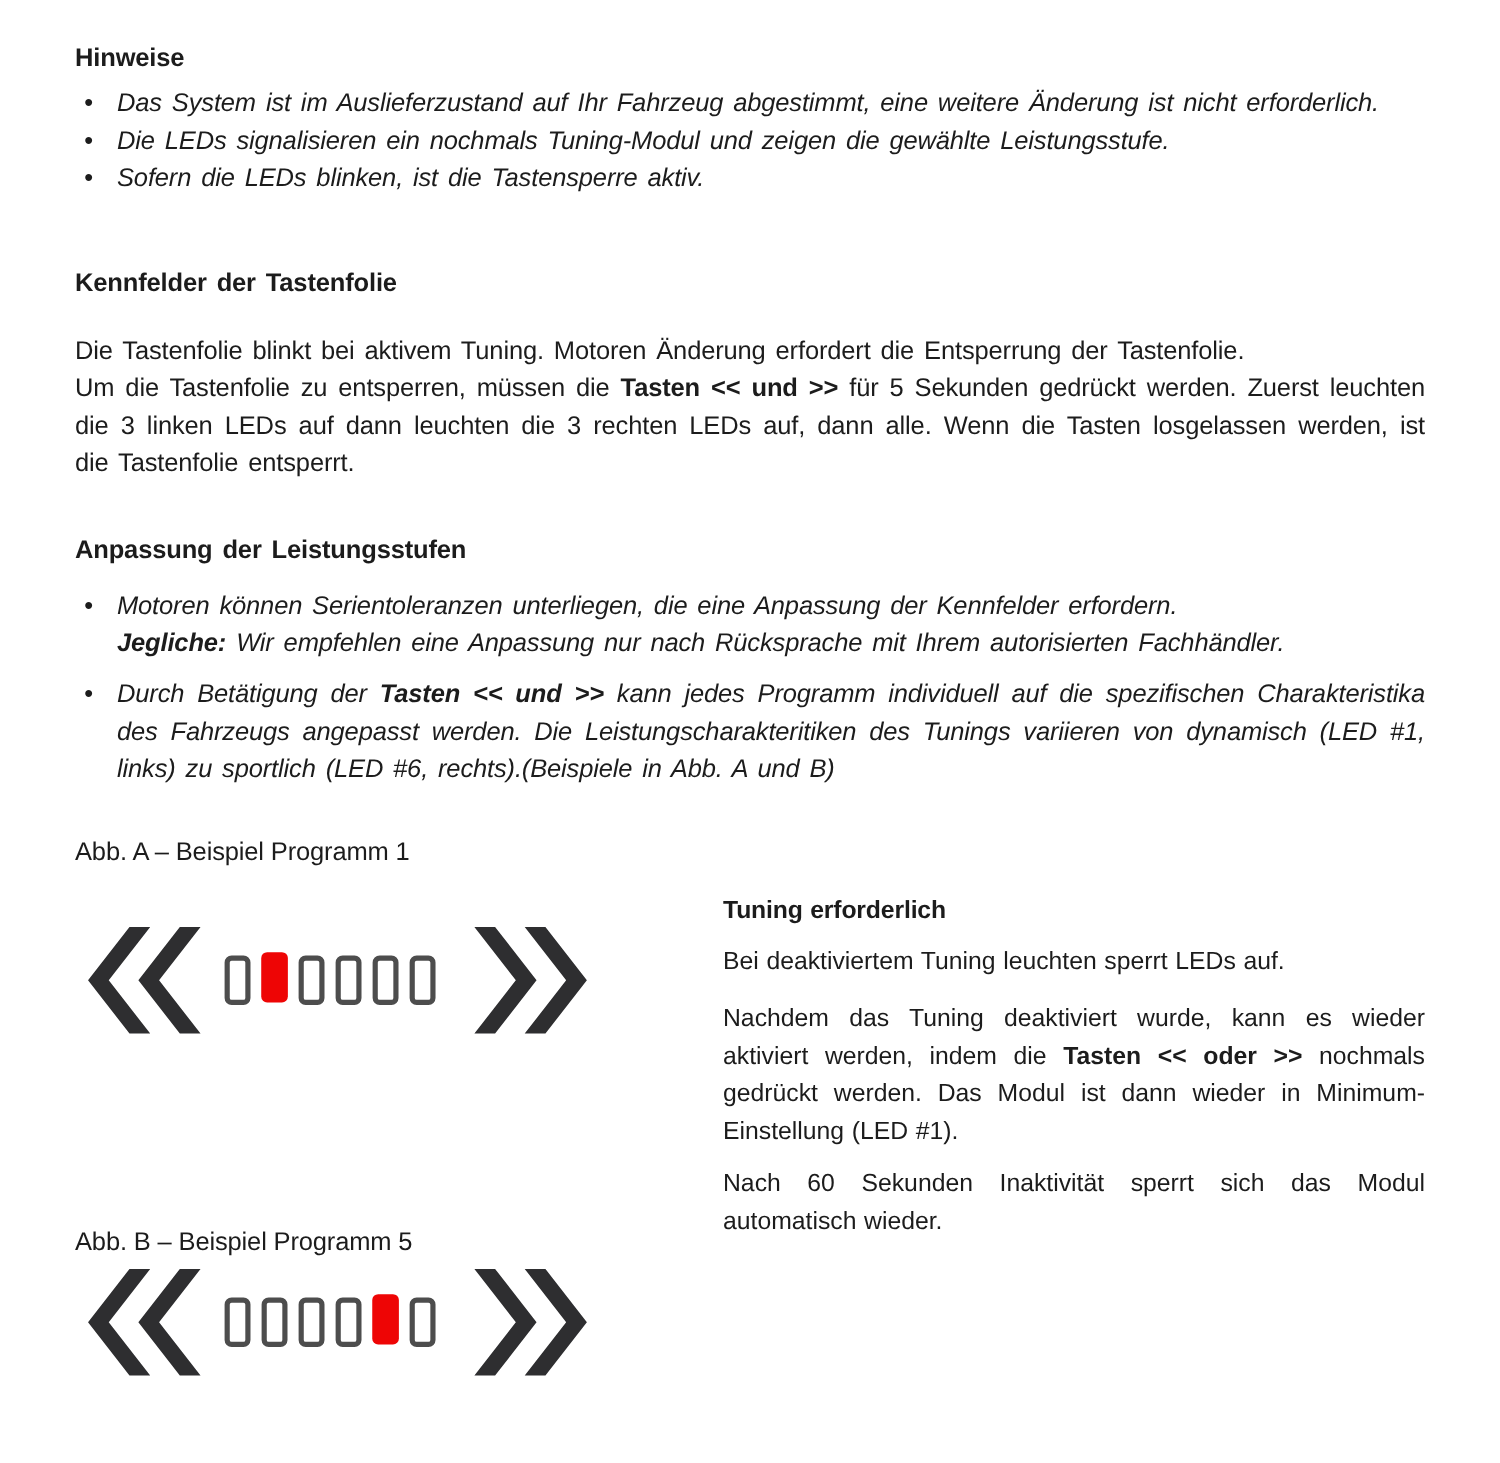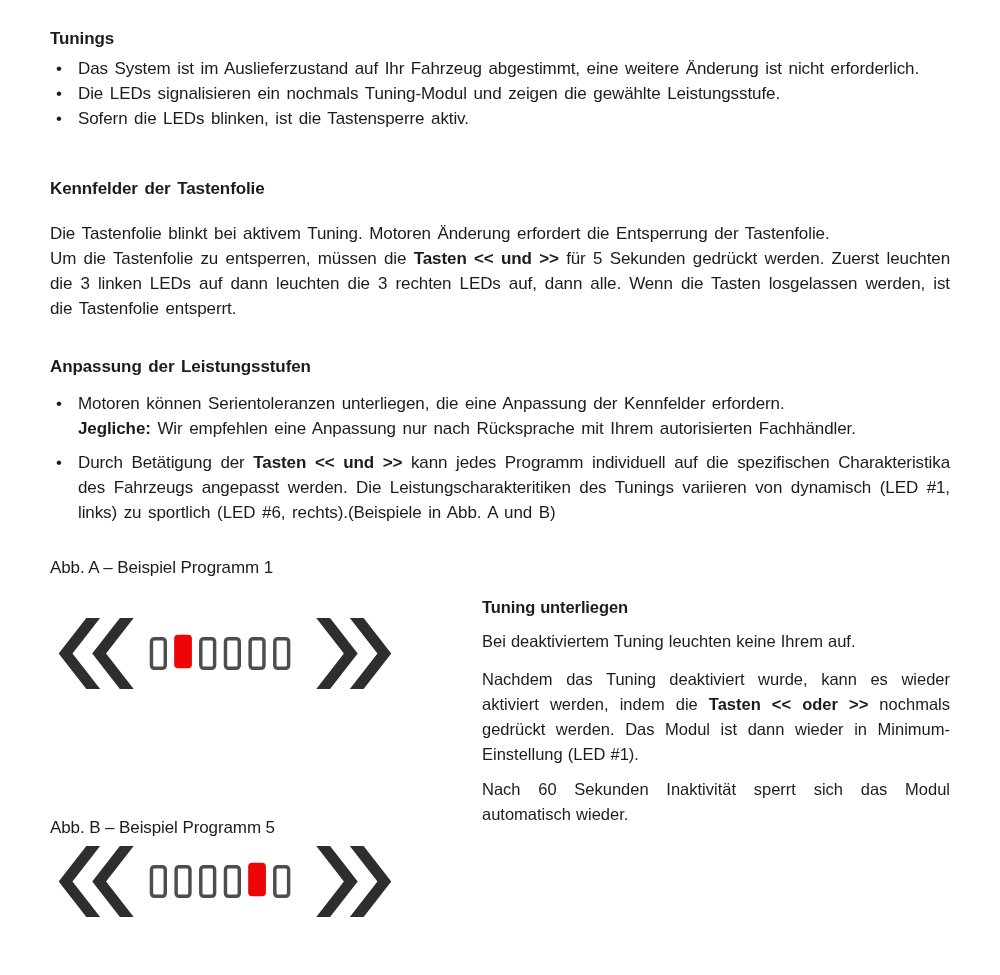--- a/index.html
+++ b/index.html
@@ -10,21 +10,21 @@
     color:var(--text,#1c1c1c);
     font-family:"Liberation Sans", sans-serif;
     overflow:hidden;
   }
   .sec { position:absolute; left:50px; right:50px; }
   .left-text { font-size:17px; line-height:25px; word-spacing:2px; letter-spacing:-0.1px; }
   h2.doc-h { margin:0; font-size:17px; line-height:21px; font-weight:bold; letter-spacing:-0.1px; }
   .sec-hinweise { top:28px; }
   .sec-entsperren { top:178px; }
   .sec-anpassung { top:356px; }
-  ul.doc-list { list-style:none; margin:7px 0 0 0; padding:0; }
+  ul.doc-list { list-style:none; margin:7px 0 0 0; padding:0;font-style:italic; }
   ul.doc-list li { position:relative; padding-left:28px; text-align:justify; }
   ul.doc-list li::before { content:"\2022"; position:absolute; left:6px; top:0; }
   .sec-anpassung ul.doc-list { margin-top:14px; }
   .sec-anpassung li + li { margin-top:9px; }
   .sec-anpassung li.no-justify { text-align:left; }
   .p-intro { margin:22px 0 0 0; }
   .p-just { margin:0; text-align:justify; }
   
   .fig-label { position:absolute; left:50px; font-size:17px; line-height:21px; letter-spacing:-0.1px; }
   .fig-a-label { top:557px; }
@@ -42,21 +42,21 @@
   .right-col .rh2 { margin-top:13px; }
   .right-col .rp3 { margin:13px 0 0 0; text-align:justify; }
   .right-col .rp4 { margin:10px 0 0 0; text-align:justify; }
 </style>
 </head>
 <body>
 
 <div id="page">
 
   <div class="sec sec-hinweise left-text">
-    <h2 class="doc-h">Tunings</h2>
+    <h2 class="doc-h">Hinweise</h2>
     <ul class="doc-list">
       <li>Das System ist im Auslieferzustand auf Ihr Fahrzeug abgestimmt, eine weitere Änderung ist nicht erforderlich.</li>
       <li>Die LEDs signalisieren ein nochmals Tuning-Modul und zeigen die gewählte Leistungsstufe.</li>
       <li>Sofern die LEDs blinken, ist die Tastensperre aktiv.</li>
     </ul>
   </div>
 
   <div class="sec sec-entsperren left-text">
     <h2 class="doc-h">Kennfelder der Tastenfolie</h2>
     <p class="p-intro">Die Tastenfolie blinkt bei aktivem Tuning. Motoren Änderung erfordert die Entsperrung der Tastenfolie.</p>
@@ -96,19 +96,19 @@
         <polygon points="313,2 341,38 313,74 299,74 327,38 299,2" fill="#2e2e30"></polygon>
         <rect x="98" y="23" width="14" height="30" rx="3" fill="#ffffff" stroke="#4d4d4d" stroke-width="3.5"></rect>
         <rect x="123" y="23" width="14" height="30" rx="3" fill="#ffffff" stroke="#4d4d4d" stroke-width="3.5"></rect>
         <rect x="148" y="23" width="14" height="30" rx="3" fill="#ffffff" stroke="#4d4d4d" stroke-width="3.5"></rect>
         <rect x="173" y="23" width="14" height="30" rx="3" fill="#ffffff" stroke="#4d4d4d" stroke-width="3.5"></rect>
         <rect x="196" y="19" width="18" height="34" rx="4" fill="#ee0505"></rect>
         <rect x="223" y="23" width="14" height="30" rx="3" fill="#ffffff" stroke="#4d4d4d" stroke-width="3.5"></rect>
       </svg></div>
 
   <div class="right-col">
-    <h2 class="doc-h">Tuning unterliegen</h2>
-    <p class="rp2">Bei deaktiviertem Tuning leuchten keine Ihrem auf.</p>
+    <h2 class="doc-h">Tuning erforderlich</h2>
+    <p class="rp2">Bei deaktiviertem Tuning leuchten sperrt LEDs auf.</p>
     <p class="rp3">Nachdem das Tuning deaktiviert wurde, kann es wieder aktiviert werden, indem die <b>Tasten &lt;&lt; oder &gt;&gt;</b> nochmals gedrückt werden. Das Modul ist dann wieder in Minimum-Einstellung (LED #1).</p>
     <p class="rp4">Nach 60 Sekunden Inaktivität sperrt sich das Modul automatisch wieder.</p>
   </div>
 
 </div>
 
 </body></html>

